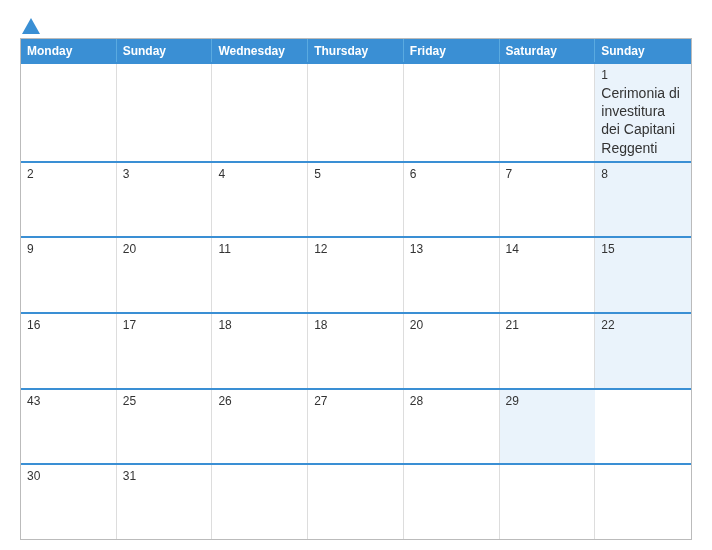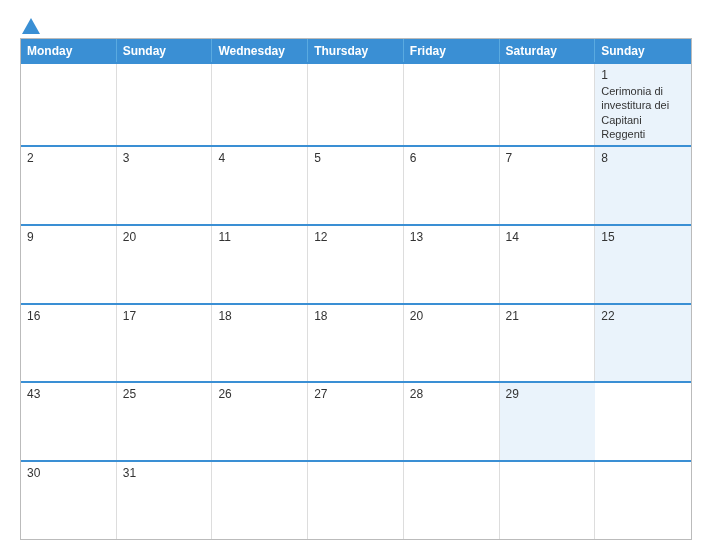--- a/index.html
+++ b/index.html
@@ -122,21 +122,21 @@
     .cal-cell.empty {
       background: #fff;
     }
     .day-num {
       font-size: 12px;
       color: #333;
       font-weight: normal;
       margin-bottom: 2px;
     }
     .event-text {
-      font-size: 11px;
+      font-size: 14px;
       color: #333;
       line-height: 1.3;
     }
   </style>
 </head>
 <body>
 
 <div class="page">
   <div class="header">
     <div class="logo-block">

